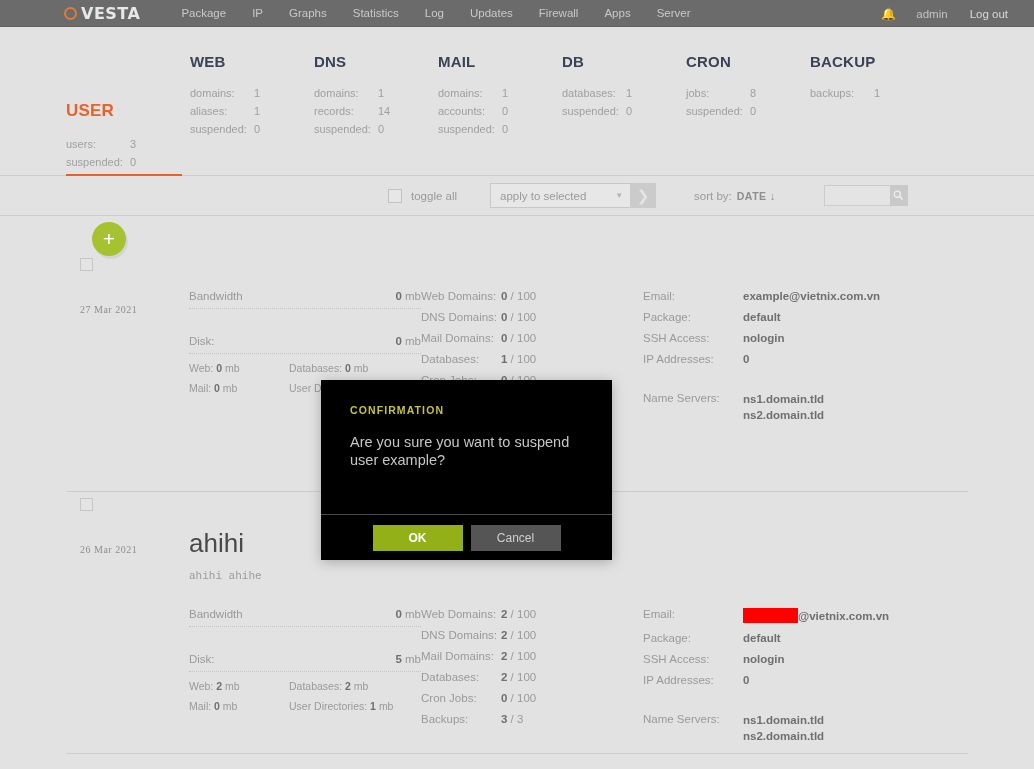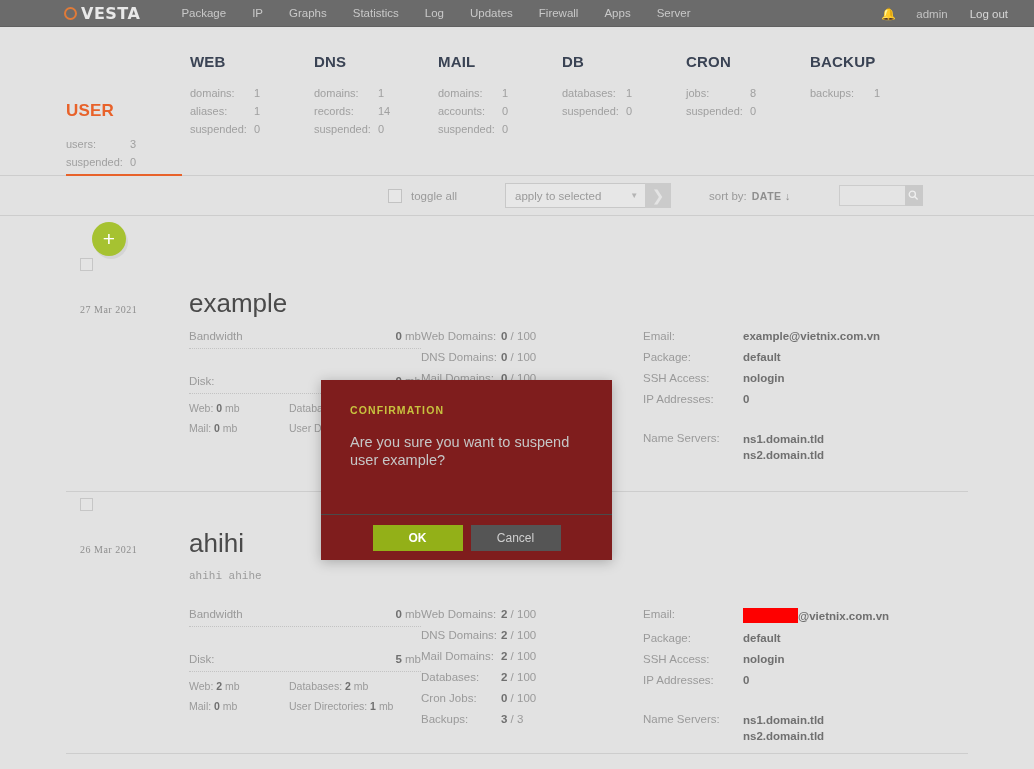--- a/index.html
+++ b/index.html
@@ -87,21 +87,21 @@
     left: 66px; top: -2px; width: 116px; height: 2px;
     background: #e8622a;
   }
   .tb-checkbox {
     width: 14px; height: 14px;
     border: 1px solid #c2c2c2; background: #e7e7e7;
     margin-left: 388px;
   }
   .tb-toggleall { font-size: 11.5px; color: #9a9a9a; margin-left: 9px; }
   .select-wrap {
-    margin-left: 48px; display: flex; align-items: stretch; height: 25px;
+    margin-left: 33px; display: flex; align-items: stretch; height: 25px;
   }
   .fake-select {
     width: 140px; height: 25px;
     background: #e7e7e7; border: 1px solid #c8c8c8; border-right: none;
     display: flex; align-items: center; justify-content: space-between;
     padding: 0 7px 0 9px;
     font-size: 11.5px; color: #9a9a9a;
   }
   .caret { color: #b4b4b4; font-size: 8px; }
   .go-btn {
@@ -203,21 +203,21 @@
   .redact {
     display: inline-block; width: 55px; height: 15px;
     background: #fe0000; vertical-align: -3px;
   }
 
   
   .modal {
     position: absolute;
     left: 321px; top: 380px;
     width: 291px; height: 180px;
-    background: #7f1d1d;
+    background: #000000;
     box-shadow: 0 2px 12px rgba(0,0,0,0.25);
     z-index: 50;
   }
   .modal-title {
     color: #c8c23f; font-size: 10.5px; font-weight: bold;
     letter-spacing: 1.1px;
     padding: 24px 0 0 29px;
   }
   .modal-msg {
     color: #c6c6c6; font-size: 14.5px;
@@ -391,21 +391,20 @@
 <div class="addrow">
   <div class="add-btn">
     <span class="add-plus">+</span>
   </div>
 </div>
 
 <div class="record">
   <div class="rec-checkbox"></div>
   <div class="rec-date">27 Mar 2021</div>
   <div class="rec-body">
-    <h2 class="rec-name">example</h2>
     <div class="rec-cols">
       <div class="col-usage">
         <div class="usage-line">
           <span>Bandwidth</span>
           <span class="v"><b>0</b>
             <span>mb</span></span>
         </div>
         <div class="usage-gap"></div>
         <div class="usage-line">
           <span>Disk:</span>

